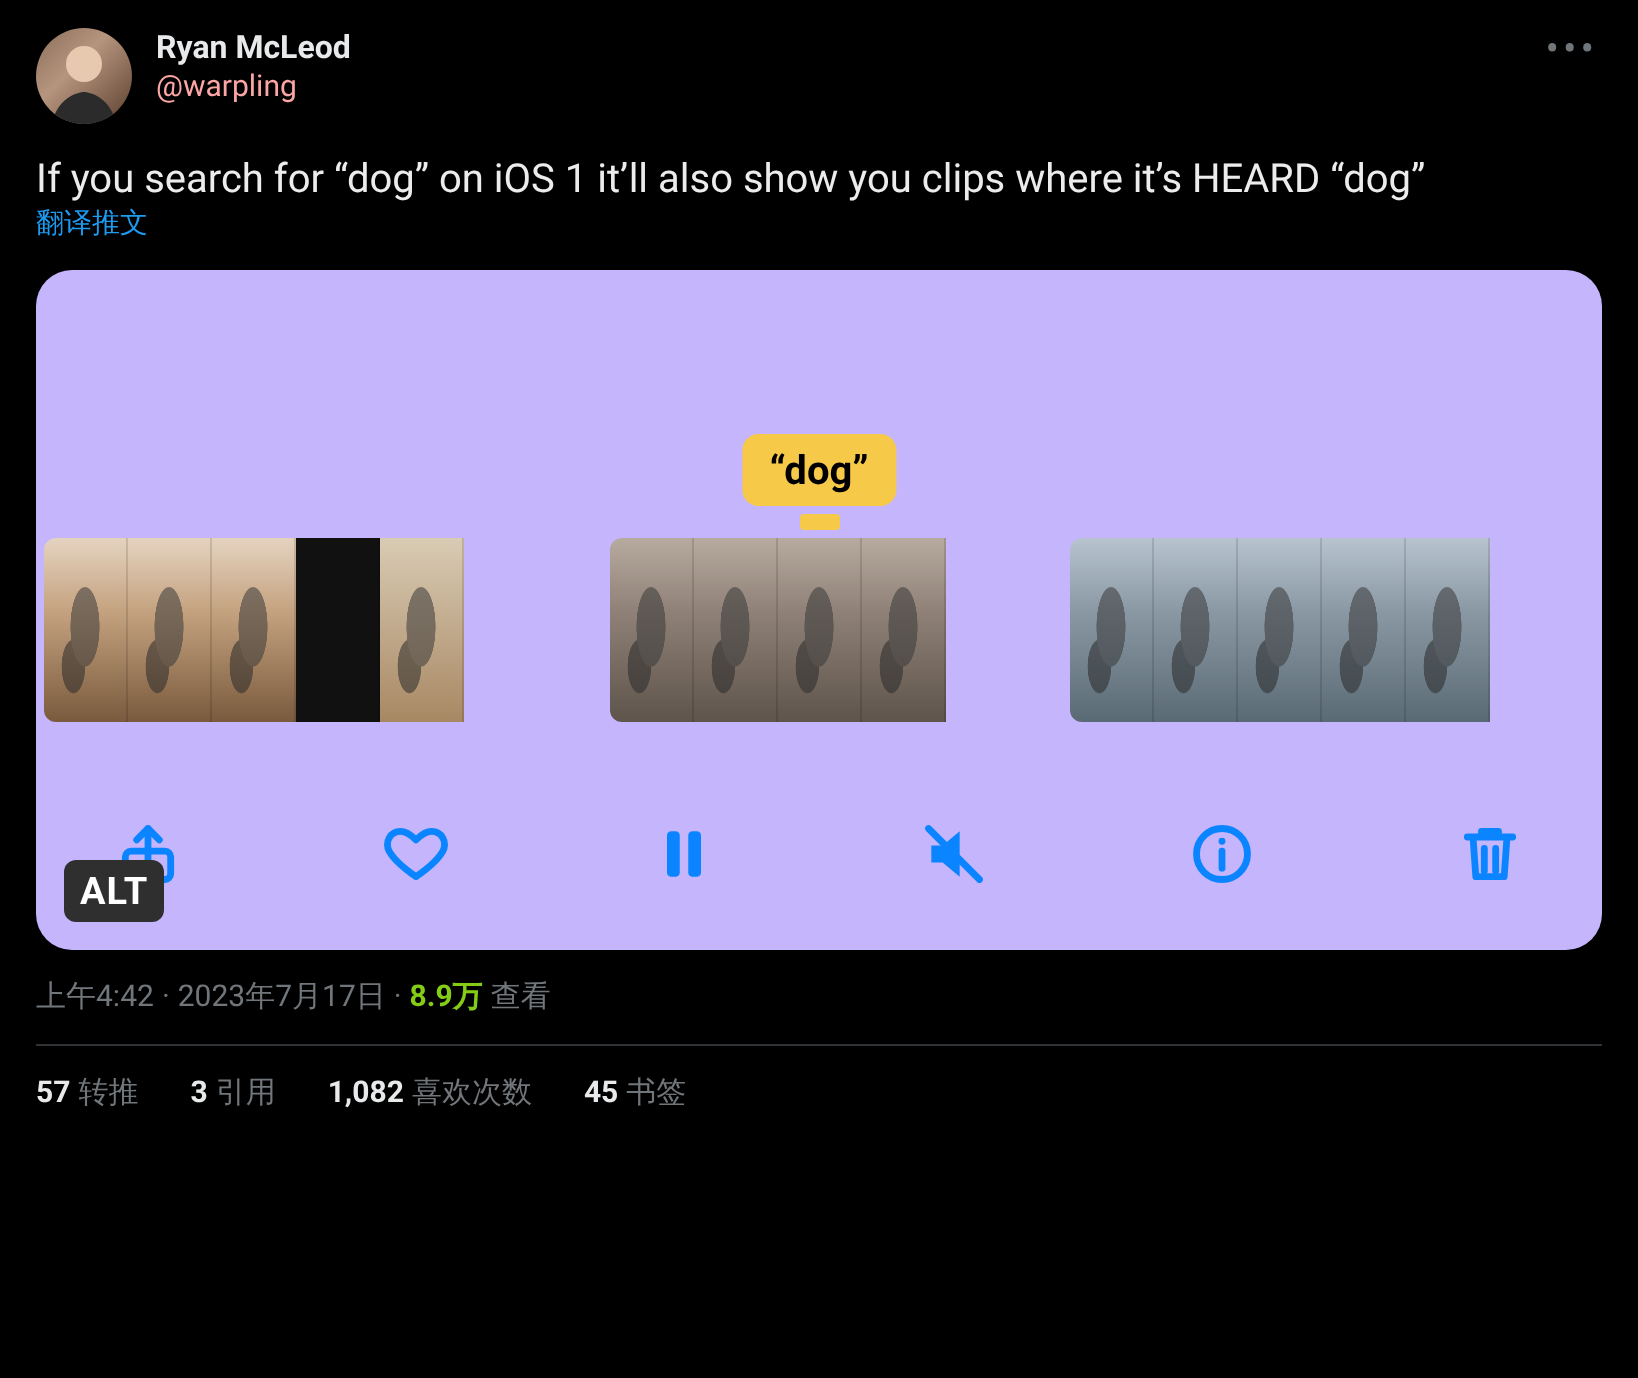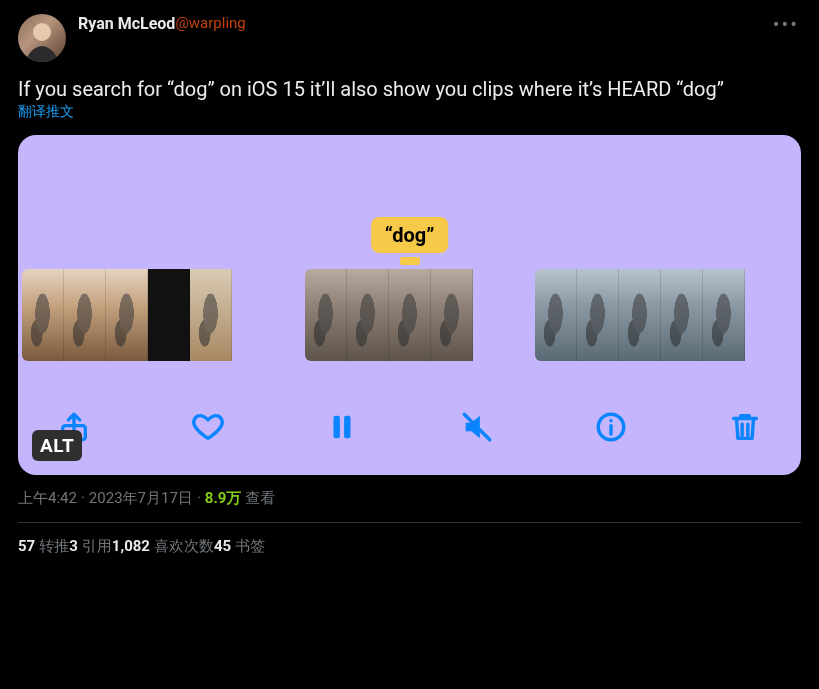--- a/index.html
+++ b/index.html
@@ -1,23 +1,23 @@
 <!DOCTYPE html>
 <html><head>
 <meta charset="utf-8">
 <style>
   * { box-sizing: border-box; margin: 0; padding: 0; }
   html, body { width: 819px; height: 689px; background: #000; font-family: -apple-system, "Segoe UI", Roboto, Helvetica, Arial, sans-serif; color: #e7e9ea; }
   .tweet { padding: 14px 18px 0 18px; position: relative; }
   .header { display: flex; align-items: flex-start; gap: 12px; }
   .avatar { width: 48px; height: 48px; border-radius: 50%; background: linear-gradient(135deg,#8a6d5a 0%, #b6957e 40%, #5a3e2e 100%); position: relative; overflow: hidden; flex: none; }
   .avatar svg { position:absolute; inset:0; }
-  .names { display: flex; flex-direction: row; line-height: 1.25; }
+  .names { display: flex; flex-direction: column; line-height: 1.25; }
   .display-name { font-weight: 700; font-size: 16px; color: #e7e9ea; }
-  .handle { color: #c2410c; font-size: 15px; }
+  .handle { color: #fca5a5; font-size: 15px; }
   .more { position: absolute; right: 20px; top: 12px; color: #71767b; font-size: 20px; letter-spacing: 2px; cursor: pointer; }
   .body-text { font-size: 20px; line-height: 1.35; margin-top: 14px; color: #ececec; font-weight: 400; }
   .translate { color: #1d9bf0; font-size: 14px; margin-top: 0; cursor: pointer; }
   .media-card { margin-top: 14px; background: #c4b5fd; border-radius: 18px; overflow: hidden; position: relative; width: 100%; height: 340px; }
   .media-inner { position: relative; width: 100%; height: 100%; }
   .bubble { position: absolute; left: 50%; transform: translateX(-50%); top: 82px; background: #f7c948; color: #000; font-weight: 700; font-size: 20px; padding: 6px 14px; border-radius: 8px; }
   .tick { position: absolute; left: 50%; transform: translateX(-50%); top: 122px; width: 20px; height: 8px; background: #f7c948; border-radius: 2px; }
   .strip { position: absolute; top: 134px; left: 0; right: 0; height: 92px; display: flex; gap: 20px; padding: 0 4px; }
   .clip { display: flex; height: 100%; border-radius: 6px; overflow: hidden; position: relative; }
   .clip .frame { height: 100%; width: 42px; background: linear-gradient(180deg,#9fb8c9 0%, #cfd9df 35%, #7b8d94 100%); border-right: 1px solid rgba(0,0,0,0.12); position: relative; }
@@ -28,21 +28,21 @@
   .clip.c3 .frame { background: linear-gradient(180deg,#b7c4cf 0%, #8a98a3 40%, #5a6a74 100%); }
   .dog { position:absolute; left:6px; right:6px; top:18px; bottom:8px; background: radial-gradient(ellipse at 50% 40%, #3a3a3a 0 35%, transparent 36%), radial-gradient(ellipse at 30% 70%, #2b2b2b 0 20%, transparent 21%); border-radius: 40% 40% 30% 30%; opacity:.55;}
   .playhead { position: absolute; left: 10px; top: 0; bottom: 0; width: 5px; background: #fff; border-radius: 3px; box-shadow: 0 0 0 1px rgba(0,0,0,.2); }
   .toolbar { position: absolute; left: 0; right: 0; bottom: 18px; height: 60px; display: flex; align-items: center; justify-content: space-between; padding: 0 34px; }
   .tbtn { width: 44px; height: 44px; display: flex; align-items: center; justify-content: center; color: #0a84ff; cursor: pointer; }
   .tbtn svg { width: 34px; height: 34px; stroke: #0a84ff; fill: none; stroke-width: 2.4; stroke-linecap: round; stroke-linejoin: round; }
   .alt-badge { position: absolute; left: 14px; bottom: 14px; background: #2f2f2f; color: #fff; font-weight: 700; font-size: 19px; padding: 4px 8px; border-radius: 6px; letter-spacing: .5px; }
   .meta { color: #71767b; font-size: 15px; margin-top: 14px; display: flex; align-items: flex-start; gap: 4px; flex-wrap: wrap; }
   .meta .views-n { color: #84cc16; font-weight: 700; }
   .hr { border: none; border-top: 1px solid #2f3336; margin-top: 14px; }
-  .stats { display: flex; padding: 14px 0 0 0; font-size: 15px; color: #71767b; }
+  .stats { display: flex; gap: 26px; padding: 14px 0 0 0; font-size: 15px; color: #71767b; }
   .stats b { color: #e7e9ea; font-weight: 700; margin-right: 4px; }
   .stat { cursor: pointer; }
 </style>
 </head>
 <body>
 
 <div class="tweet">
 
   <div class="header">
     <div class="avatar">
@@ -52,21 +52,21 @@
         </svg>
     </div>
     <div class="names">
       <span class="display-name">Ryan McLeod</span>
       <span class="handle">@warpling</span>
     </div>
   </div>
 
   <div class="more">•••</div>
 
-  <div class="body-text">If you search for “dog” on iOS 15 it’ll also show you clips where it’s HEARD “dog”</div>
+  <div class="body-text">If you search for “dog” on iOS 1 it’ll also show you clips where it’s HEARD “dog”</div>
 
   <div class="translate">翻译推文</div>
 
   <div class="media-card">
     <div class="media-inner">
 
       <div class="bubble">“dog”</div>
       <div class="tick"></div>
 
       <div class="strip">

